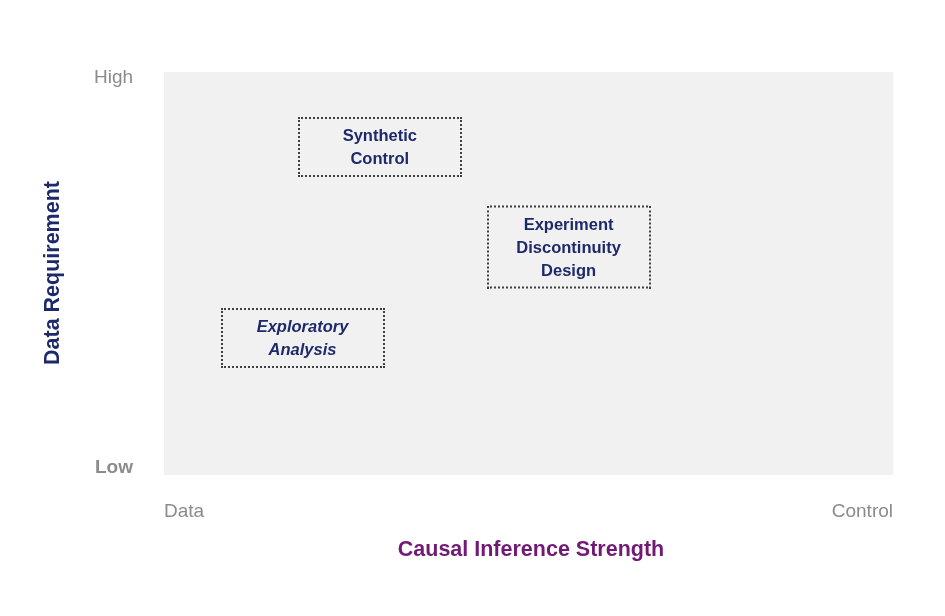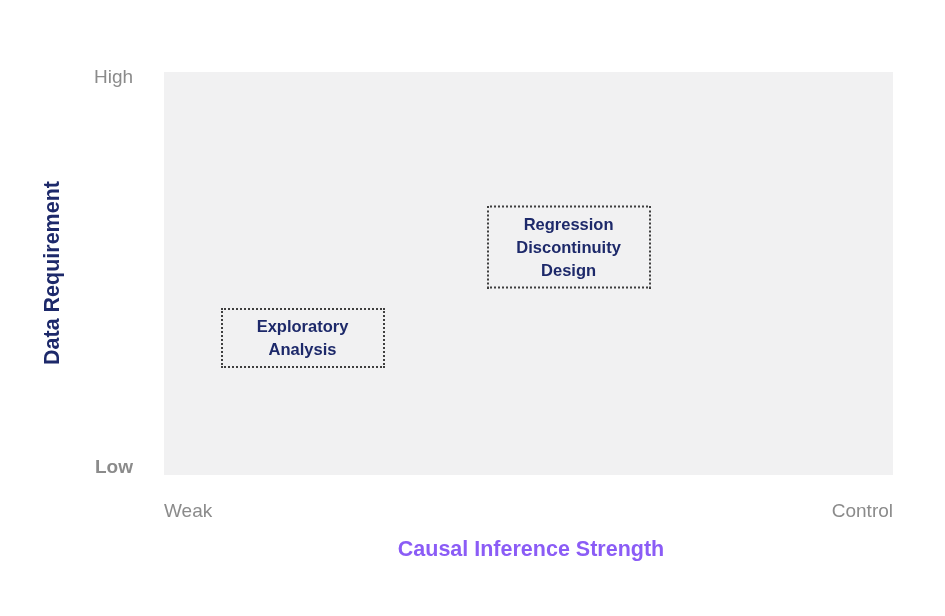--- a/index.html
+++ b/index.html
@@ -51,44 +51,46 @@
     color: #1d296a;
     font-size: 21.5px;
     font-weight: 700;
     white-space: nowrap;
   }
   .x-axis-title {
     position: absolute;
     left: 531px;
     top: 549px;
     transform: translate(-50%, -50%);
-    color: #8b5cf6;
+    color: #701a75;
     font-size: 21.5px;
     font-weight: 700;
     white-space: nowrap;
   }
 </style>
 </head>
 <body>
 
 <div class="canvas">
 
   <div class="y-axis-title">Data Requirement</div>
 
   <div class="tick-label tick-high">High</div>
 
   <div class="tick-label tick-low">Low</div>
 
   <div class="plot-area">
-      <div class="method-box" style="left: 19%; top: 66%;">Exploratory
+      <div class="method-box" style="left: 19%; top: 66%; font-style: italic;">Exploratory
 Analysis</div>
-      <div class="method-box" style="left: 55.5%; top: 43.4%;">Regression
+      <div class="method-box" style="left: 29.6%; top: 18.7%;">Synthetic
+Control</div>
+      <div class="method-box" style="left: 55.5%; top: 43.4%;">Experiment
 Discontinuity
 Design</div>
     </div>
 
-  <div class="tick-label tick-weak">Weak</div>
+  <div class="tick-label tick-weak">Data</div>
 
   <div class="tick-label tick-strong">Control</div>
 
   <div class="x-axis-title">Causal Inference Strength</div>
 
 </div>
 
 </body></html>

